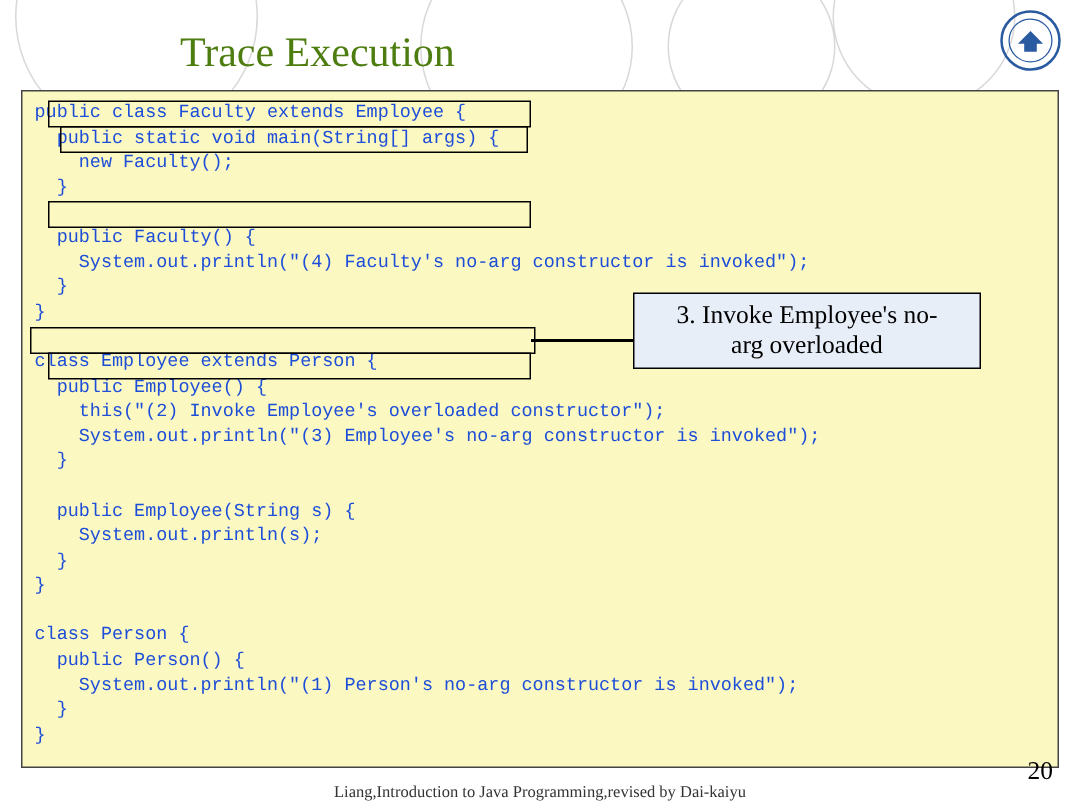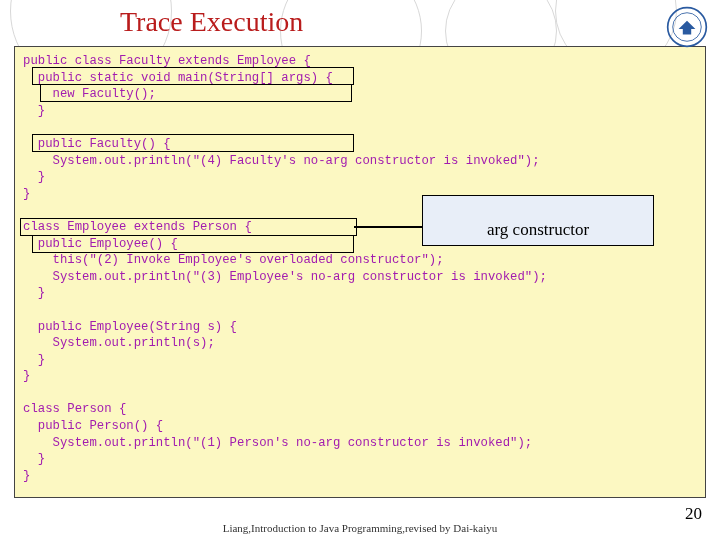--- a/index.html
+++ b/index.html
@@ -24,22 +24,22 @@
     background: transparent;
   }
   .c1 { width: 160px; height: 160px; left: 10px; top: -70px; }
   .c2 { width: 140px; height: 140px; left: 280px; top: -40px; }
   .c3 { width: 110px; height: 110px; left: 445px; top: -25px; }
   .c4 { width: 120px; height: 120px; left: 555px; top: -50px; }
   .title {
     position: relative;
     z-index: 2;
     font-size: 28px;
-    padding: 6px 0 4px 120px;
-    color: #b91c1c;
+    padding: 20px 0 4px 120px;
+    color: #4d7c0f;
   }
   .logo {
     position: absolute;
     top: 6px;
     right: 12px;
     width: 42px;
     height: 42px;
     z-index: 3;
   }
   .logo svg { width: 100%; height: 100%; }
@@ -47,21 +47,21 @@
     position: relative;
     z-index: 1;
     margin: 4px 14px 0 14px;
     background: #fcf8c2;
     border: 1px solid #444;
     padding: 6px 8px 8px 8px;
     font-family: "Courier New", monospace;
     font-size: 12.3px;
     line-height: 1.35;
     white-space: pre;
-    color: #a21caf;
+    color: #1d4ed8;
     height: 452px;
     box-sizing: border-box;
   }
   .hlbox {
     position: absolute;
     border: 1px solid #000;
     background: rgba(255,255,255,0);
     z-index: 4;
   }
   .callout {
@@ -147,18 +147,18 @@
 
 <div class="hlbox" style="left:32px; top:67px; width:320px; height:16px;"></div>
 <div class="hlbox" style="left:40px; top:84px; width:310px; height:16px;"></div>
 <div class="hlbox" style="left:32px; top:134px; width:320px; height:16px;"></div>
 <div class="hlbox" style="left:20px; top:218px; width:335px; height:16px;"></div>
 <div class="hlbox" style="left:32px; top:235px; width:320px; height:16px;"></div>
 
 <div class="callout-line" style="left:354px; top:226px; width:70px; height:1.5px;"></div>
 
 <div class="callout" style="left:422px; top:195px; width:214px;">
-  <br>
-  <span>arg constructor</span>
+  <span>3. Invoke Employee's no-</span><br>
+  <span>arg overloaded</span>
 </div>
 
 <div class="footer">Liang,Introduction to Java Programming,revised by Dai-kaiyu</div>
 <div class="pagenum">20</div>
 
 </body></html>

